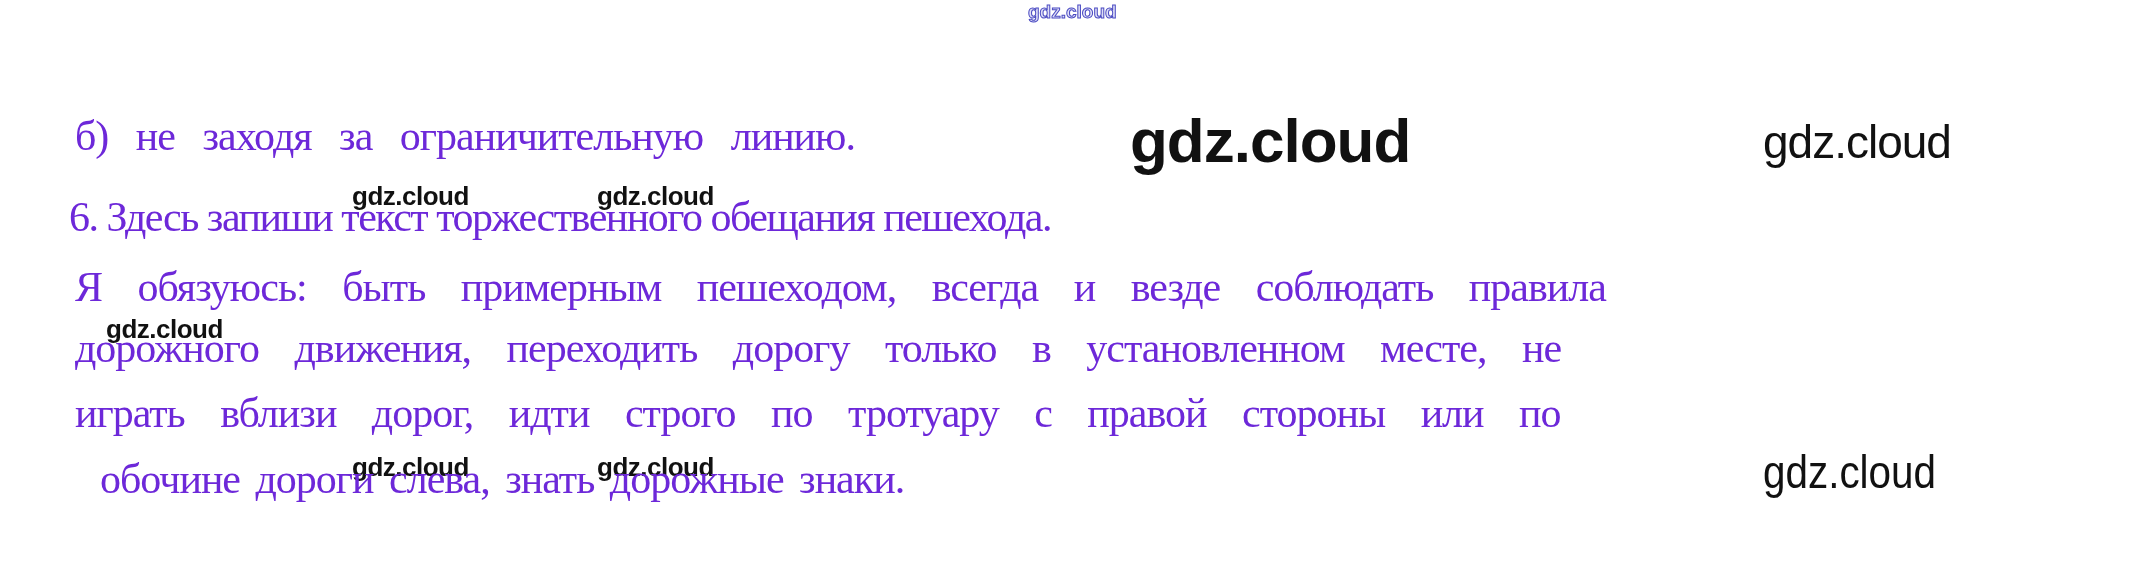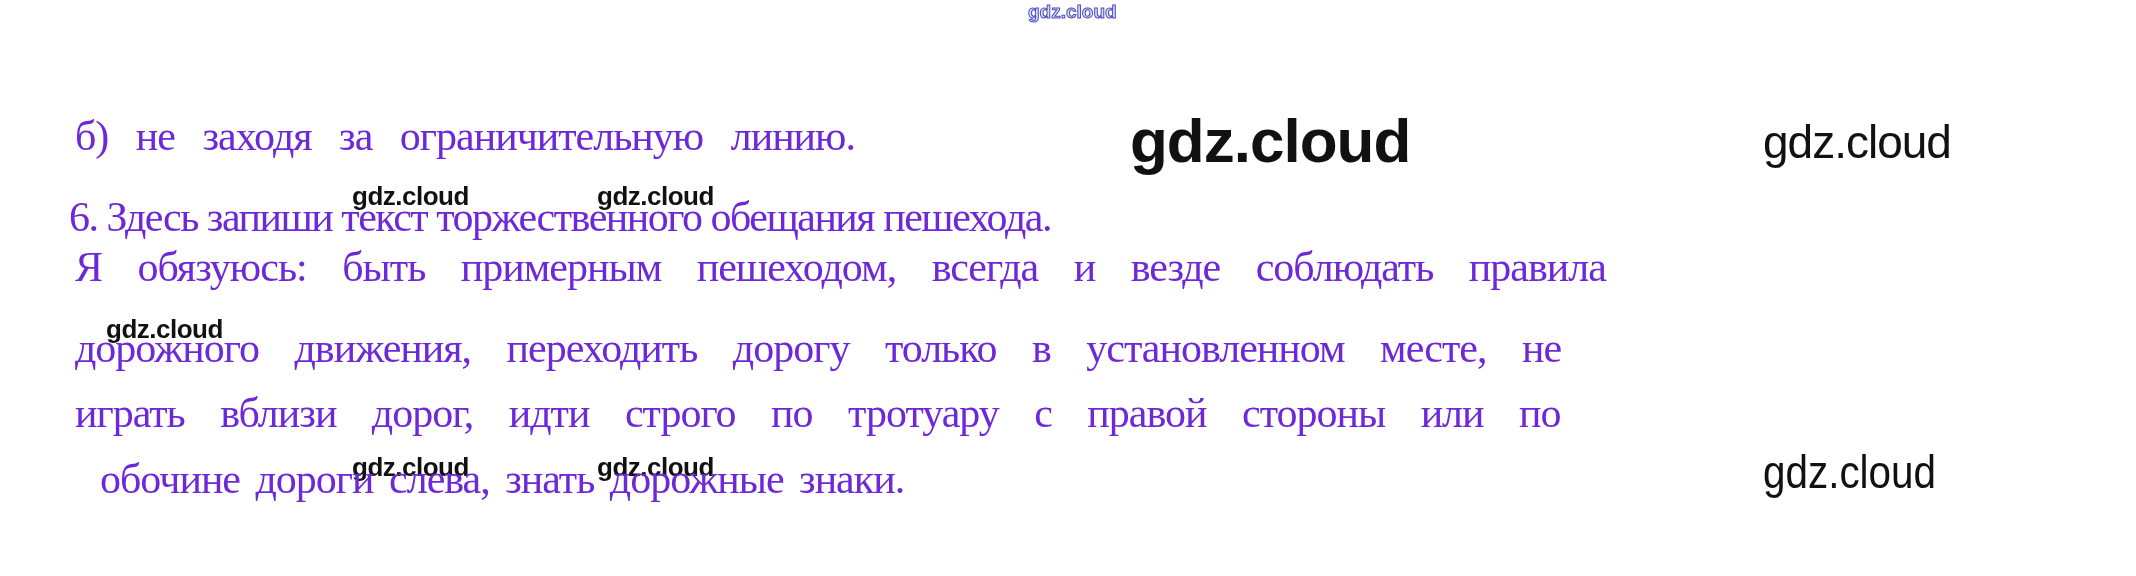--- a/index.html
+++ b/index.html
@@ -77,21 +77,21 @@
 
   <div class="wm-sans wm-large-bold" style="left: 1130px; top: 105px;">gdz.cloud</div>
 
   <div class="wm-sans wm-right" style="left: 1763px; top: 115px;">gdz.cloud</div>
 
   <div class="wm-sans wm-small" style="left: 352px; top: 181px;">gdz.cloud</div>
   <div class="wm-sans wm-small" style="left: 597px; top: 181px;">gdz.cloud</div>
 
   <div class="serif-line tight" style="left: 69px; top: 194px;">6. Здесь запиши текст торжественного обещания пешехода.</div>
 
-  <div class="serif-line justified-2" style="left: 75px; top: 244px;">Я обязуюсь: быть примерным пешеходом, всегда и везде соблюдать правила</div>
+  <div class="serif-line justified-2" style="left: 75px; top: 264px;">Я обязуюсь: быть примерным пешеходом, всегда и везде соблюдать правила</div>
 
   <div class="wm-sans wm-small" style="left: 106px; top: 314px;">gdz.cloud</div>
 
   <div class="serif-line justified-2" style="left: 75px; top: 390px;">играть вблизи дорог, идти строго по тротуару с правой стороны или по</div>
 
   <div class="serif-line justified-2" style="left: 75px; top: 325px;">дорожного движения, переходить дорогу только в установленном месте, не</div>
 
   <div class="wm-sans wm-small" style="left: 352px; top: 452px;">gdz.cloud</div>
   <div class="wm-sans wm-small" style="left: 597px; top: 452px;">gdz.cloud</div>
 

